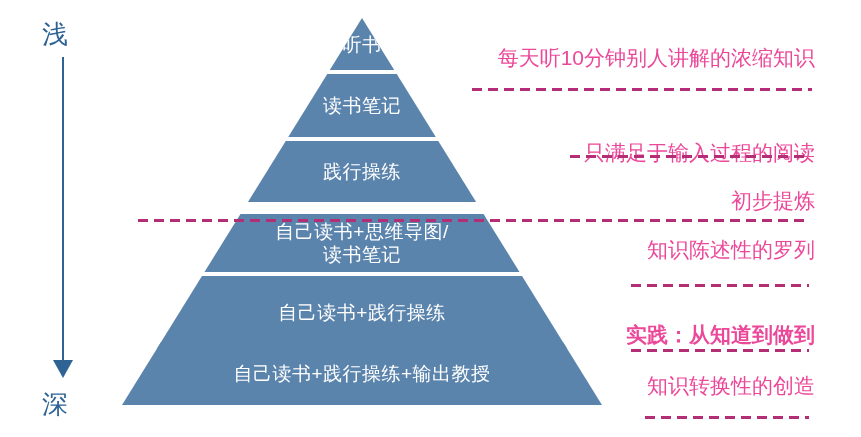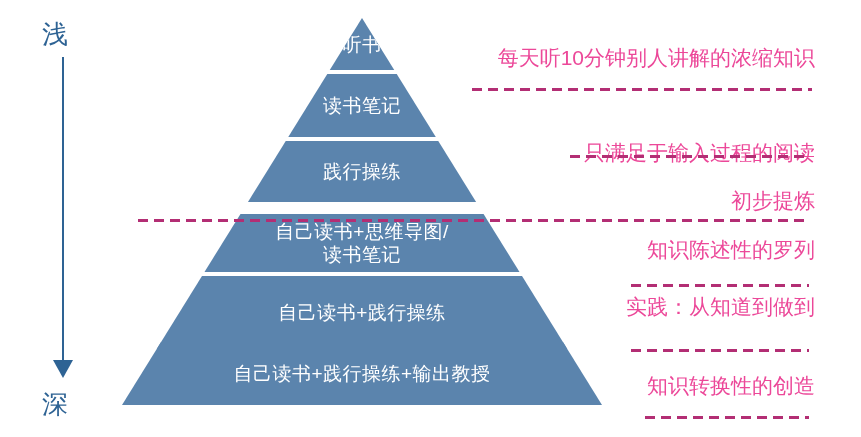--- a/index.html
+++ b/index.html
@@ -58,21 +58,21 @@
 
   
   .note {
     position:absolute; right:46px; color:#ec4899; font-size:21px;
     line-height:25px; text-align:right; white-space:nowrap;
   }
   .note-1 { top:45px; }
   .note-2 { top:112px;margin-top:28px; }
   .note-3 { top:188px; }
   .note-4 { top:237px; }
-  .note-5 { top:294px; }
+  .note-5 { top:322px;font-weight:bold; }
   .note-6 { top:373px;margin-left:44px; }
 </style>
 </head>
 <body>
 
 <div class="canvas">
 
   <div class="axis-label shallow">浅</div>
   <div class="axis-line"></div>
   <div class="axis-arrowhead"></div>

